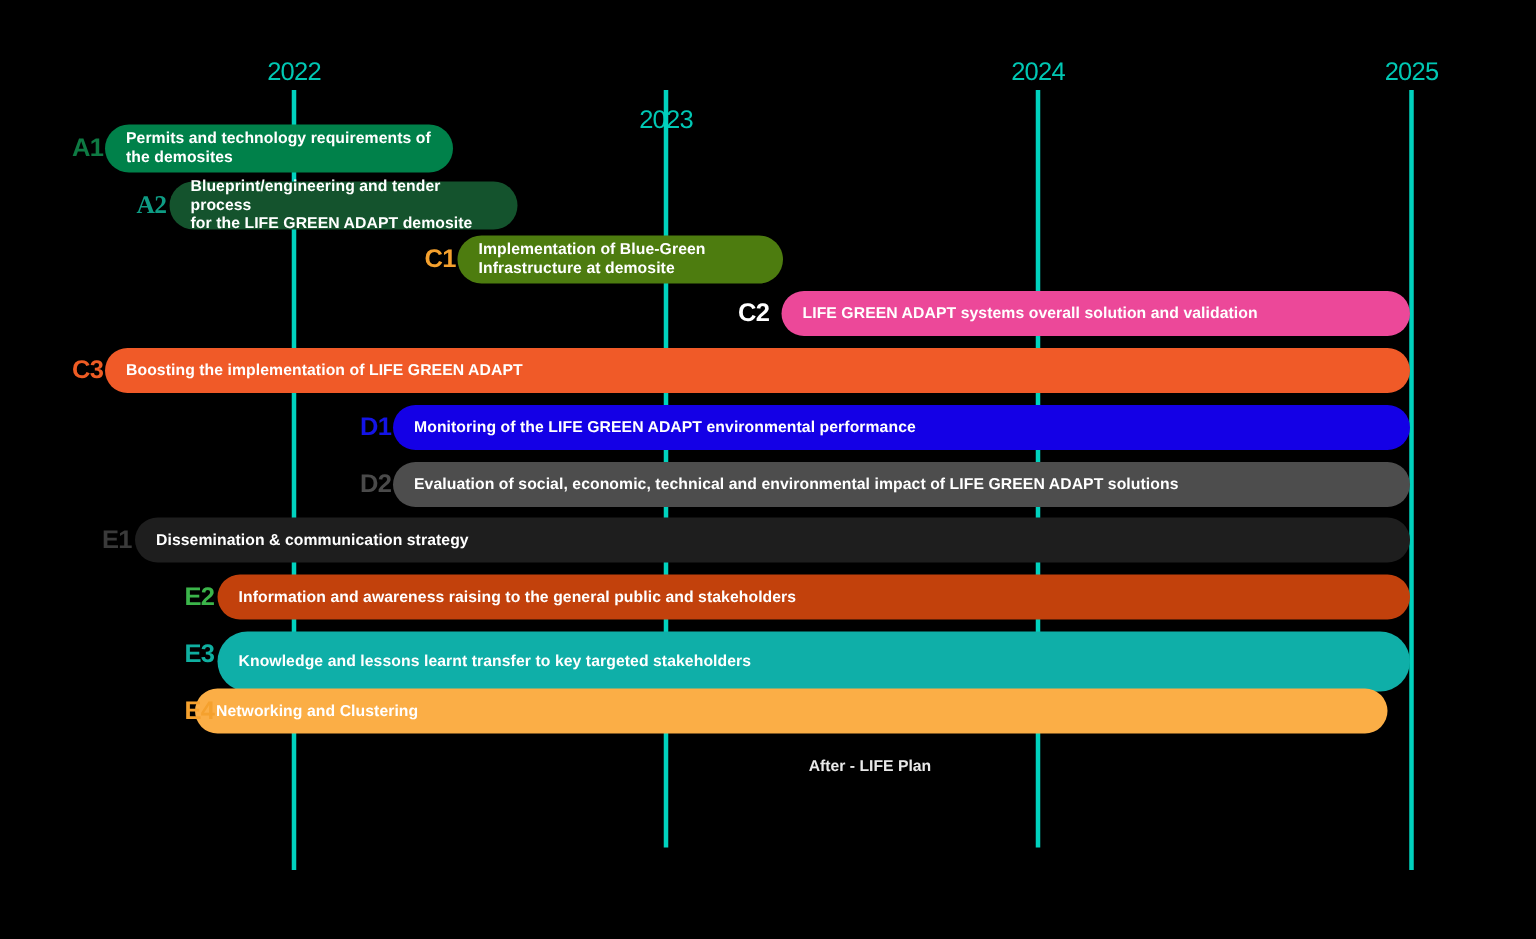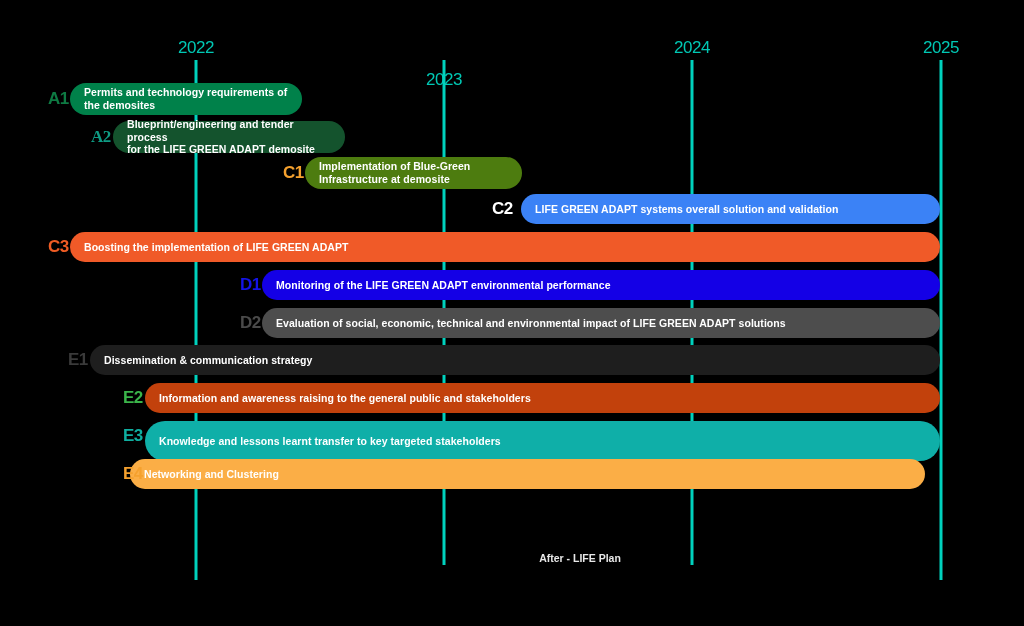--- a/index.html
+++ b/index.html
@@ -62,21 +62,20 @@
   }
 
   
   .footnote {
     position: absolute;
     transform: translateX(-50%);
     color: #E8E8E8;
     font-size: 10.5px;
     font-weight: 700;
     white-space: nowrap;
-    margin-top: 47px;
   }
 </style>
 </head>
 <body>
 
 <div id="stage">
 
   <div id="axis-layer">
       <div class="year-label" style="left: 196px; top: 38px; color: rgb(0, 200, 180);">2022</div>
       <div class="year-line" style="left: 196px; top: 60px; height: 520px; background: rgb(0, 210, 190);"></div>
@@ -97,21 +96,21 @@
       <div class="bar" style="left: 113px; top: 121px; width: 232px; height: 32px; background: #14532d;">
         <span class="bar-text">Blueprint/engineering and tender process
 for the LIFE GREEN ADAPT demosite</span>
       </div>
       <div class="bar-code" style="left: 91px; top: 137px; color: rgb(14, 156, 132); font-family: Liberation Serif, serif;">A2</div>
       <div class="bar" style="left: 305px; top: 157px; width: 217px; height: 32px; background: #4d7c0f;">
         <span class="bar-text">Implementation of Blue-Green
 Infrastructure at demosite</span>
       </div>
       <div class="bar-code" style="left: 283px; top: 173px; color: rgb(245, 161, 46);">C1</div>
-      <div class="bar" style="left: 521px; top: 194px; width: 419px; height: 30px; background: #3b82f6;">
+      <div class="bar" style="left: 521px; top: 194px; width: 419px; height: 30px; background: #ec4899;">
         <span class="bar-text">LIFE GREEN ADAPT systems overall solution and validation</span>
       </div>
       <div class="bar-code" style="left: 492px; top: 209px; color: #ffffff;">C2</div>
       <div class="bar" style="left: 70px; top: 232px; width: 870px; height: 30px; background: rgb(240, 90, 40);">
         <span class="bar-text">Boosting the implementation of LIFE GREEN ADAPT</span>
       </div>
       <div class="bar-code" style="left: 48px; top: 247px; color: rgb(239, 92, 36);">C3</div>
       <div class="bar" style="left: 262px; top: 270px; width: 678px; height: 30px; background: rgb(20, 0, 230);">
         <span class="bar-text">Monitoring of the LIFE GREEN ADAPT environmental performance</span>
       </div>

